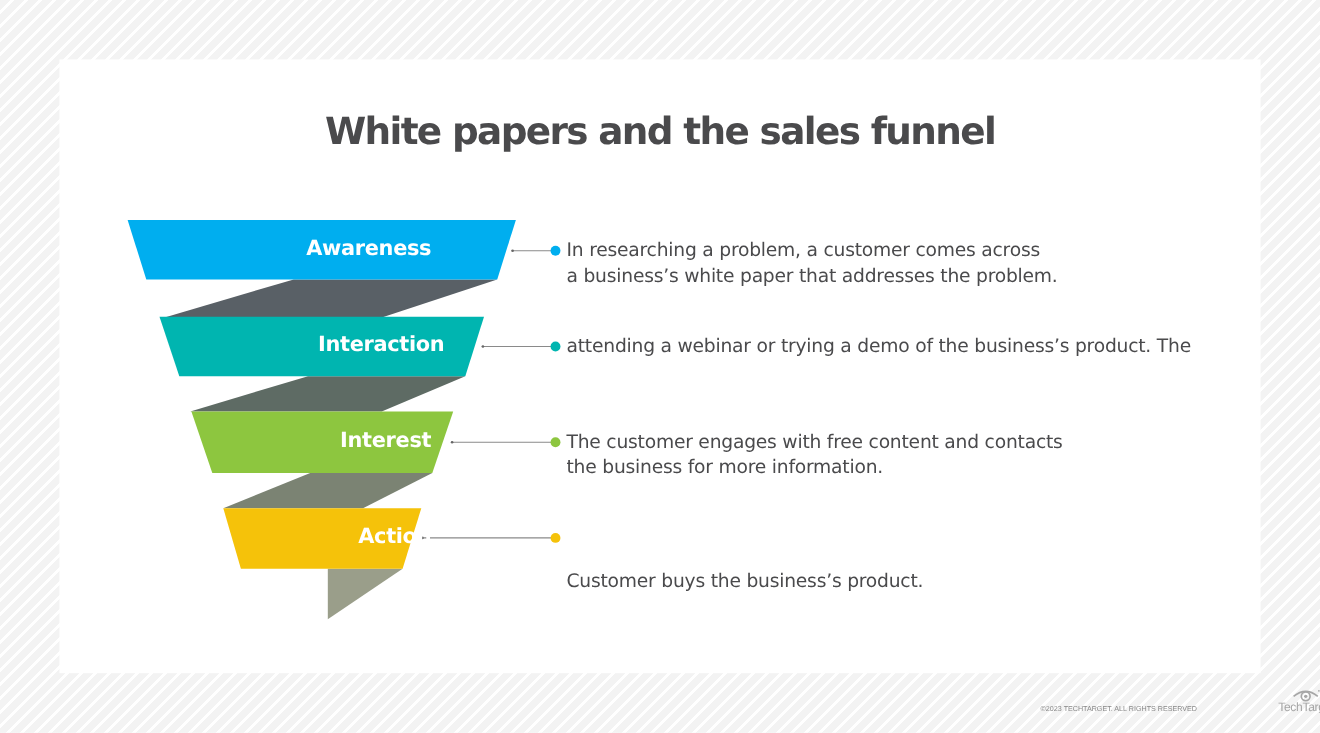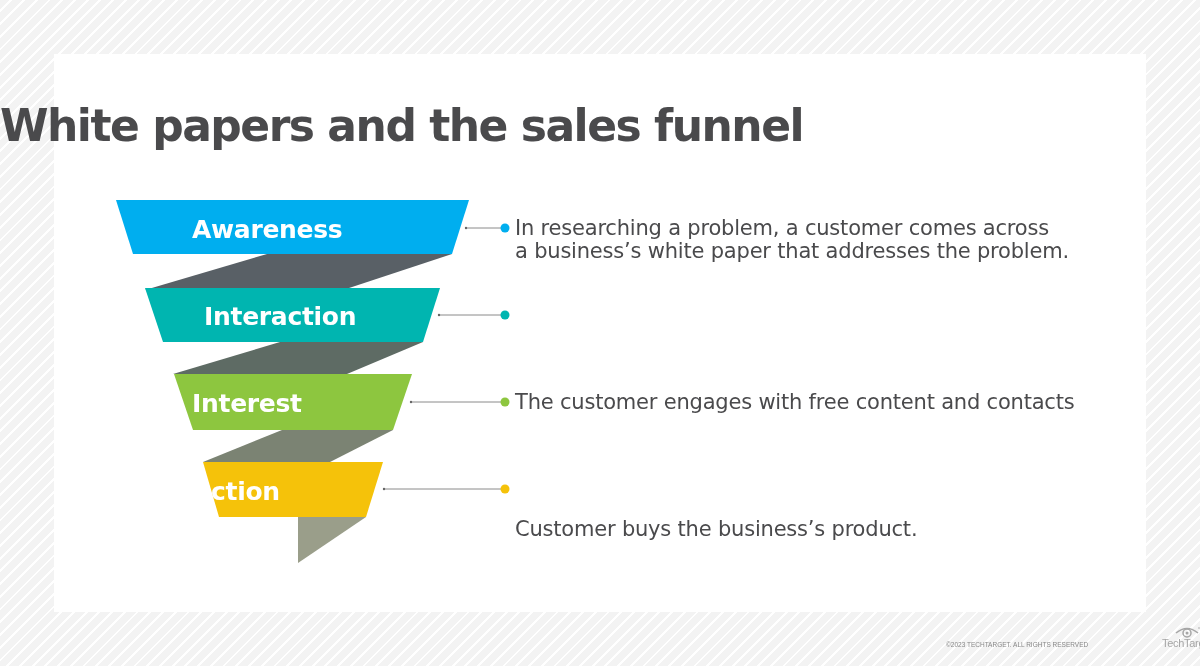--- a/index.html
+++ b/index.html
@@ -7,34 +7,34 @@
       width: 1200px; height: 666px; position: relative; overflow: hidden;
       background-color: #f2f2f2;
       background-image: repeating-linear-gradient(135deg, #f3f3f3 0px, #f3f3f3 7px, #ffffff 7px, #ffffff 9px);
       font-family: "Liberation Sans", "DejaVu Sans", sans-serif;
     }
     .panel {
       position: absolute; left: 54px; top: 54px; width: 1092px; height: 558px;
       background: #ffffff;
     }
     .title {
-      position: absolute; left: 0; top: 100px; width: 1200px; text-align: left;
+      position: absolute; left: 0; top: 100px; width: 1200px; text-align: center;
       font-family: "DejaVu Sans", sans-serif; font-weight: bold;
-      font-size: 44px; letter-spacing: -1.5px; color: #4a4a4c; margin: 0;
+      font-size: 34px; letter-spacing: -1.5px; color: #4a4a4c; margin: 0;
     }
     svg.funnel { position: absolute; left: 0; top: 0; }
     .stage-label {
-      position: absolute; width: 200px; text-align: left;
+      position: absolute; width: 200px; text-align: right;
       font-family: "DejaVu Sans", sans-serif; font-weight: bold;
-      font-size: 25px; color: #ffffff; letter-spacing: -0.3px;
+      font-size: 19px; color: #ffffff; letter-spacing: -0.3px;
     }
     .desc {
       position: absolute; left: 515px;
       font-family: "DejaVu Sans", sans-serif;
-      font-size: 21px; line-height: 23px; color: #4a4a4c;
+      font-size: 17px; line-height: 23px; color: #4a4a4c;
       letter-spacing: -0.2px;
     }
     .desc span { display: block; white-space: nowrap; }
     .footer {
       position: absolute; left: 946px; top: 641px;
       font-family: "Liberation Sans", sans-serif; font-size: 6.5px; color: #888888;
       letter-spacing: 0px;
     }
     .logo {
       position: absolute; left: 1162px; top: 625px; width: 50px; height: 28px;
@@ -89,23 +89,25 @@
 <div class="stage-label" style="left:192px; top:215px;">Awareness</div>
 <div class="stage-label" style="left:204px; top:302px;">Interaction</div>
 <div class="stage-label" style="left:192px; top:389px;">Interest</div>
 <div class="stage-label" style="left:192px; top:477px;">Action</div>
 
 <div class="desc" style="top:217px;">
   <span>In researching a problem, a customer comes across</span>
   <span>a business’s white paper that addresses the problem.</span>
 </div>
 <div class="desc" style="top:304px;">
+  <span>attending a webinar or trying a demo of the business’s product. The</span>
 </div>
 <div class="desc" style="top:391px;">
   <span>The customer engages with free content and contacts</span>
+  <span>the business for more information.</span>
 </div>
 <div class="desc" style="top:478px;margin-top:40px;">
   <span>Customer buys the business’s product.</span>
 </div>
 
 <div class="footer">©2023 TECHTARGET. ALL RIGHTS RESERVED</div>
 <div class="logo">
   <svg width="50" height="14" style="position:absolute; left:12px; top:0;">
     <path d="M2 8 Q13 -1 24 8" stroke="#a6a6a6" stroke-width="1.5" fill="none"></path>
     <circle cx="13" cy="8" r="4" stroke="#a6a6a6" stroke-width="1.5" fill="none"></circle>

